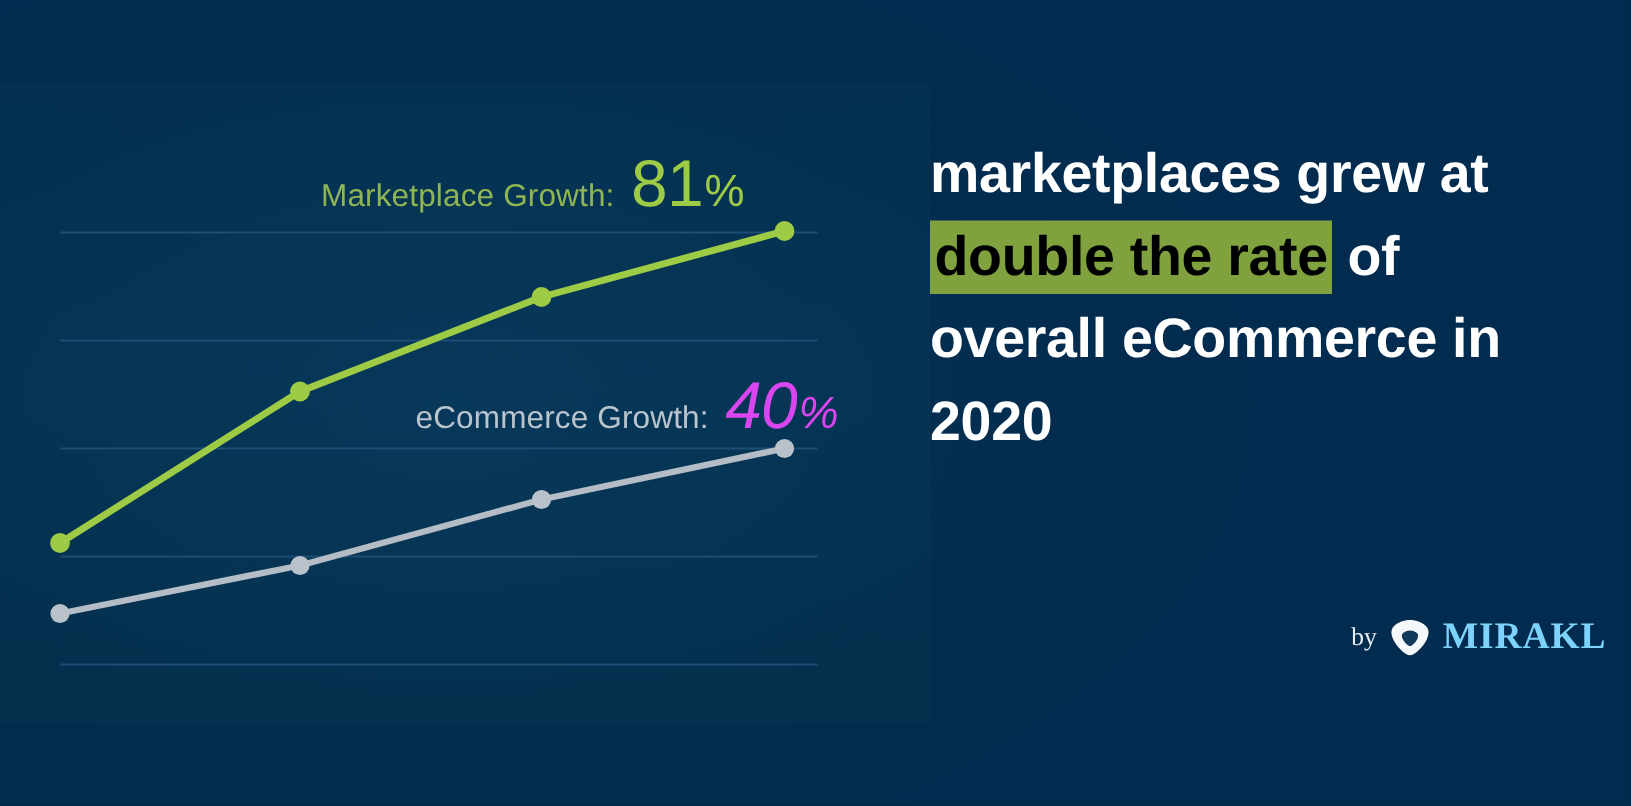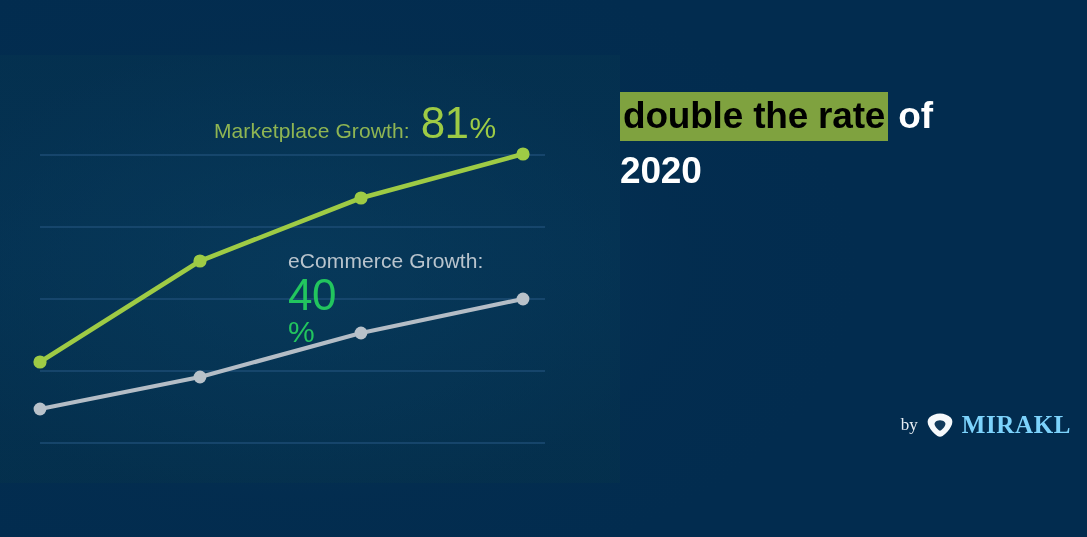--- a/index.html
+++ b/index.html
@@ -81,24 +81,23 @@
   #callout-mkt {
     left: 214px;
     top: 101px;
   }
   #callout-mkt .cap { color: #8fb553; }
   #callout-mkt .big, #callout-mkt .pct { color: #9ecb45; text-align: center; }
 
   #callout-ecom {
     left: 277px;
     top: 249px;
-    flex-direction: column;
   }
   #callout-ecom .cap { color: #b9c4cd; }
-  #callout-ecom .big, #callout-ecom .pct { color: #22c55e; }
+  #callout-ecom .big, #callout-ecom .pct { color: #d946ef; font-style: italic; }
 
   
   #headline {
     position: absolute;
     left: 620px;
     top: 88px;
     width: 440px;
     color: #ffffff;
     font-size: 37px;
     font-weight: 700;
@@ -196,21 +195,23 @@
     <span class="pct">%</span>
   </div>
 
   <div class="callout" id="callout-ecom">
     <span class="cap">eCommerce Growth:</span>
     <span class="big">40</span>
     <span class="pct">%</span>
   </div>
 
   <div id="headline">
+    <span class="line">marketplaces grew at</span>
     <span class="line"><span class="hl">double the rate</span><span> of</span></span>
+    <span class="line">overall eCommerce in</span>
     <span class="line">2020</span>
   </div>
 
   <div id="brand">
     <div id="brand-by-row">
       <span id="brand-by">by</span>
       <svg id="brand-mark" width="28" height="26" viewBox="0 0 28 26">
         <path d="M14 1.4 C18.2 1.4 22.4 3.0 24.9 5.7 C27.0 8.0 26.7 11.2 25.0 14.6
                  C23.2 18.2 20.0 21.8 16.6 24.0 C14.9 25.1 13.1 25.1 11.4 24.0
                  C8.0 21.8 4.8 18.2 3.0 14.6 C1.3 11.2 1.0 8.0 3.1 5.7

